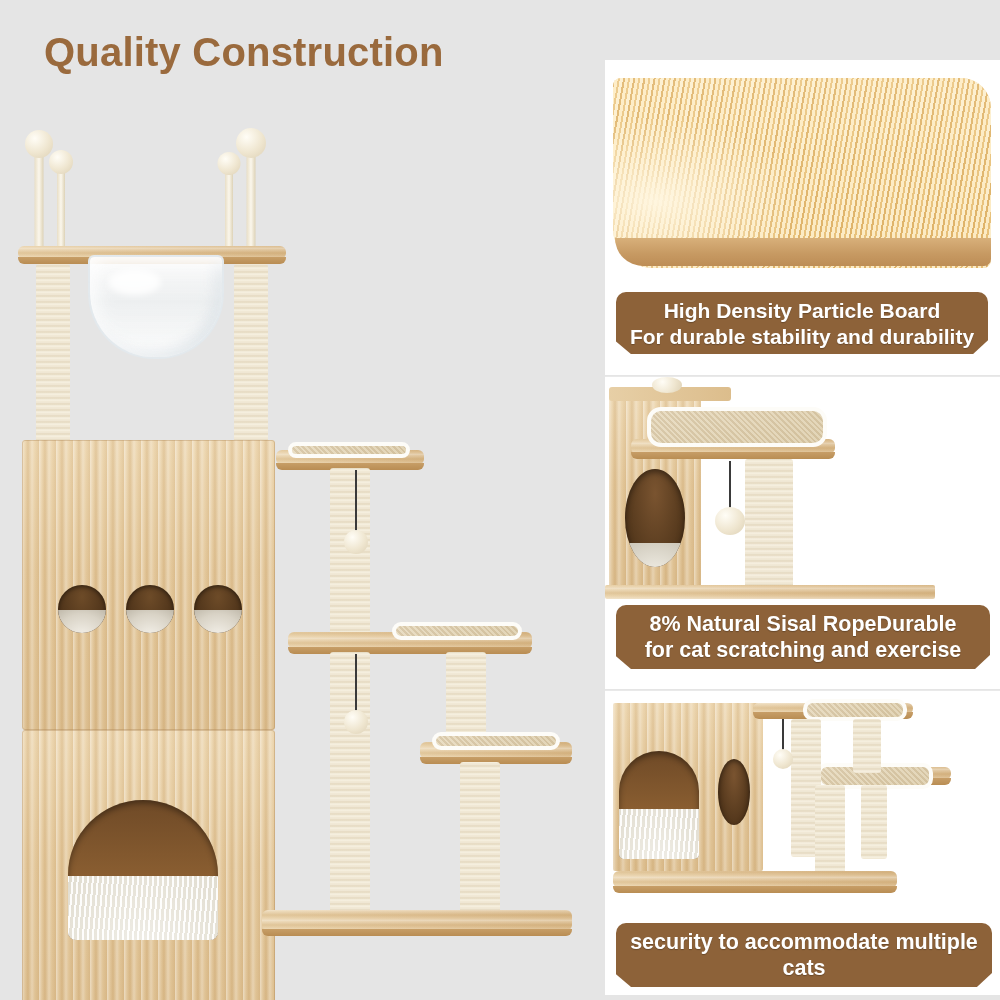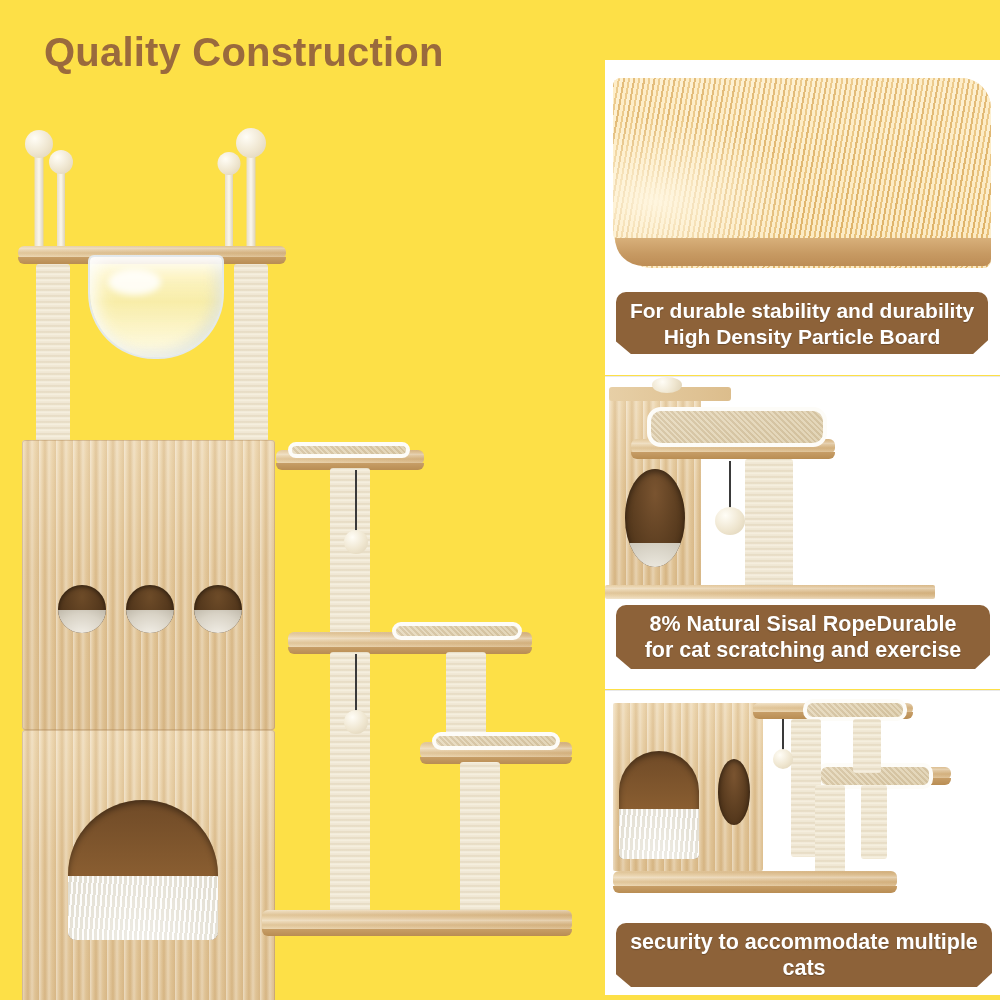--- a/index.html
+++ b/index.html
@@ -1,20 +1,20 @@
 <!DOCTYPE html>
 <html><head>
 <meta charset="utf-8">
 <style>
   html,body{margin:0;padding:0;}
   body{
     width:1000px;height:1000px;background:#ffffff;
     font-family:"Liberation Sans",sans-serif;overflow:hidden;position:relative;
   }
-  #page{position:absolute;inset:0;width:1000px;height:1000px;background:#fde047;}
+  #page{position:absolute;inset:0;width:1000px;height:1000px;background:#e5e5e5;}
 
   
   .title{
     position:absolute;left:44px;top:30px;
     font-size:40px;font-weight:bold;color:#9a6a3d;letter-spacing:.2px;
     white-space:nowrap;
   }
 
   
   .wood{
@@ -224,22 +224,22 @@
 
     <div class="panel" style="top:0;height:315px;">
       <div class="board-cu" style="left:8px;top:18px;width:378px;height:190px;">
         <div class="board-face">
           <div class="grain"></div>
           <div class="soft"></div>
         </div>
         <div class="board-edge" style="left:2px;top:160px;width:376px;height:28px;"></div>
       </div>
       <div class="banner" style="left:11px;top:232px;width:372px;height:62px;font-size:21px;">
+        <div>High Density Particle Board</div>
         <div>For durable stability and durability</div>
-        <div>High Density Particle Board</div>
       </div>
     </div>
     <div class="divider" style="top:316px;"></div>
 
     <div class="panel" style="top:317px;height:312px;">
       <div class="mini" style="left:0;top:0;width:395px;height:228px;">
 
         <div class="wood" style="position:absolute;left:4px;top:18px;width:92px;height:200px;border-radius:2px;"></div>
         <div style="position:absolute;left:4px;top:10px;width:122px;height:14px;border-radius:3px;
                     background:linear-gradient(90deg,#e7cfa6,#dcbd8c);"></div>

